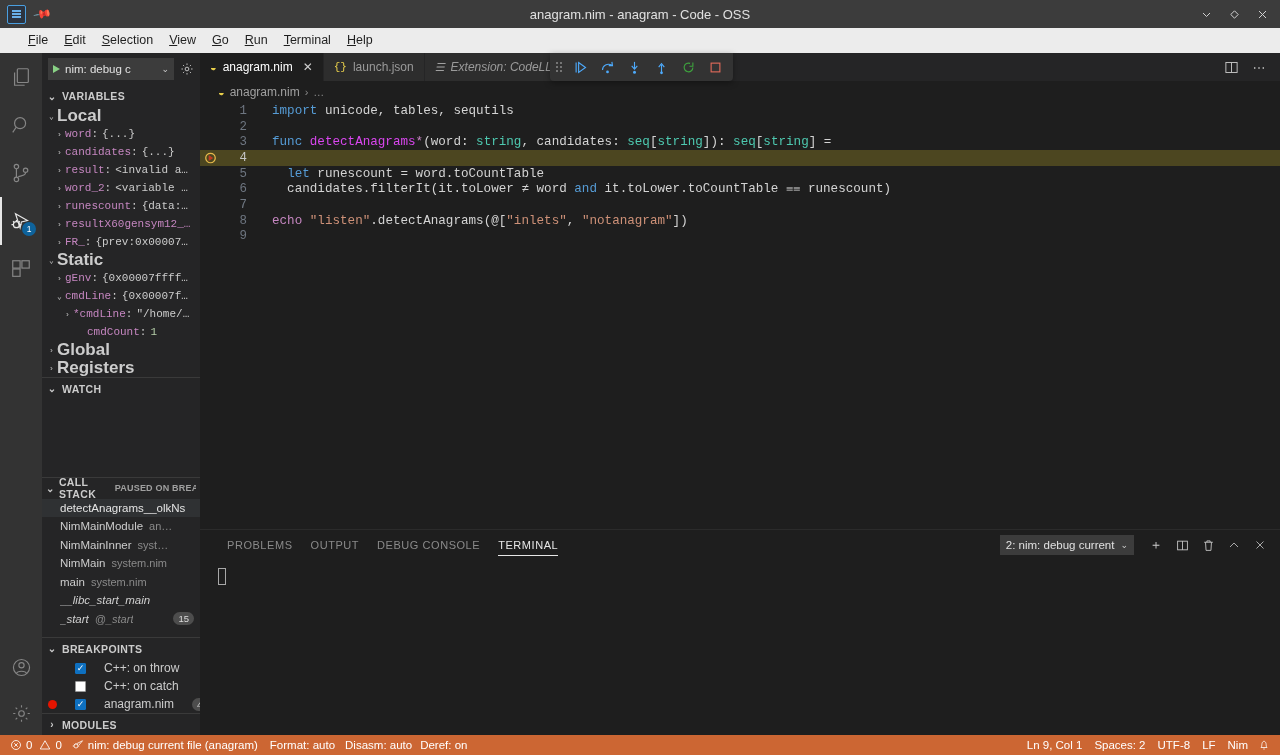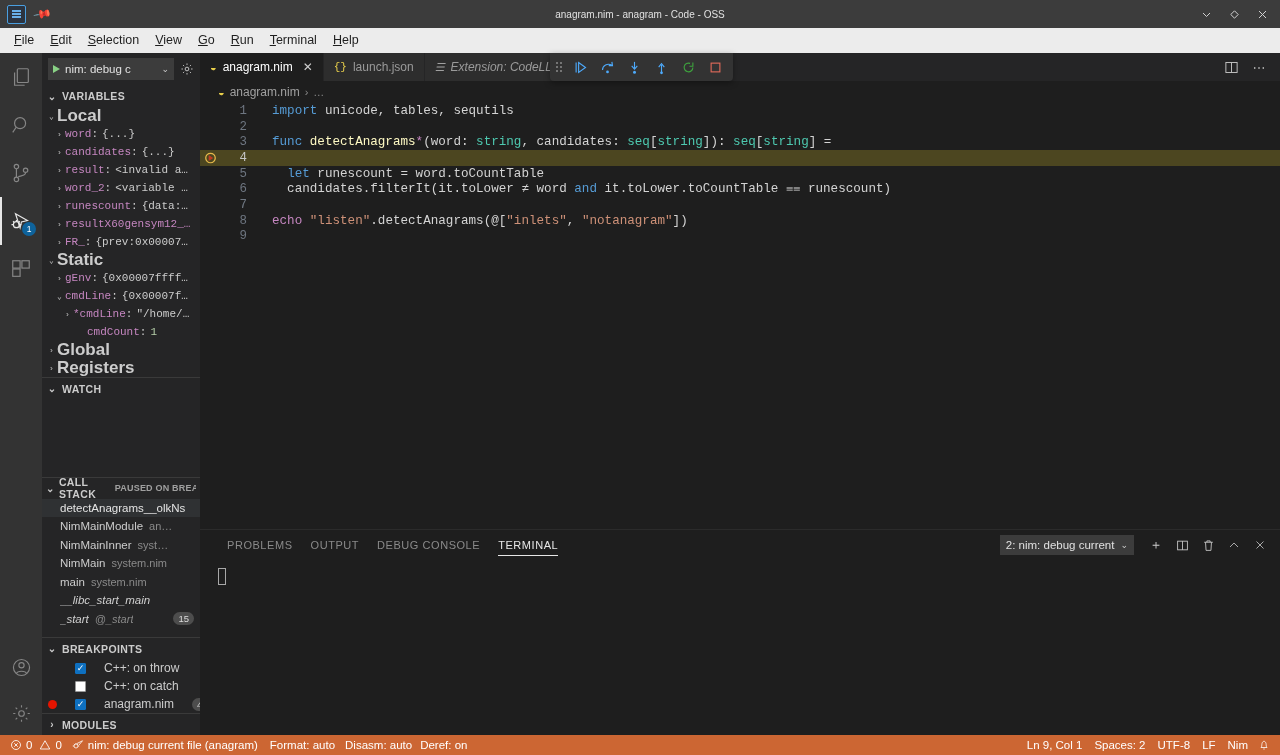--- a/index.html
+++ b/index.html
@@ -21,32 +21,32 @@
   .titlebar-left { display: flex; align-items: center; gap: 9px; padding-left: 7px; }
   .vscode-logo {
     width: 19px; height: 19px; border: 1.5px solid #4a9fe0; border-radius: 2px;
     display: flex; align-items: center; justify-content: center; background: #2c3440;
   }
   .vscode-logo .bars { display: flex; flex-direction: column; gap: 1.5px; }
   .vscode-logo .bars i { display: block; width: 9px; height: 1.5px; background: #6ab0e8; }
   .pin-icon { color: #cfcfcf; font-size: 12px; line-height: 1; transform: rotate(35deg); }
   .titlebar-title {
     position: absolute; left: 0; right: 0; text-align: center;
-    font-size: 10px; color: #e0e0e0; pointer-events: none;
+    font-size: 13px; color: #e0e0e0; pointer-events: none;
   }
   .titlebar-right { margin-left: auto; display: flex; align-items: center; gap: 0; padding-right: 4px; z-index: 2; }
   .winbtn {
     width: 28px; height: 28px; display: flex; align-items: center; justify-content: center;
     color: #d0d0d0; font-size: 11px;
   }
 
   
   .menubar {
     height: 25px; background: #ececec; display: flex; align-items: center;
-    flex: none; padding-left: 6px; color: #222;
+    flex: none; padding-left: 20px; color: #222;
   }
   .menu-item {
     font-size: 12.5px; padding: 2px 8px; color: #1f1f1f; line-height: 1.4;
   }
   .menu-item u { text-decoration: underline; }
 
   
   .body { flex: 1; display: flex; min-height: 0; }
 
   
@@ -193,21 +193,21 @@
   }
   .code-line.hl .gutter { color: #c6c6c6; }
   .bp-arrow {
     position: absolute; left: 5px; top: 50%; transform: translateY(-50%);
     width: 11px; height: 11px;
   }
   .code-text { flex: 1; padding-left: 10px; }
 
   .tok-kw  { color: #569cd6; }
   .tok-kw2 { color: #c586c0; }
-  .tok-fn  { color: #fef9c3; }
+  .tok-fn  { color: #d946ef; }
   .tok-type{ color: #4ec9b0; }
   .tok-str { color: #ce9178; }
   .tok-def { color: #d4d4d4; }
 
   
   .panel { height: 206px; flex: none; background: #1e1e1e; border-top: 1px solid #2b2b2b; display: flex; flex-direction: column; }
   .panel-header { height: 30px; display: flex; align-items: center; padding: 0 8px 0 18px; flex: none; }
   .panel-tab {
     font-size: 11px; letter-spacing: .55px; color: #8a8a8a; padding: 0 9px;
     height: 30px; display: flex; align-items: center; position: relative;

